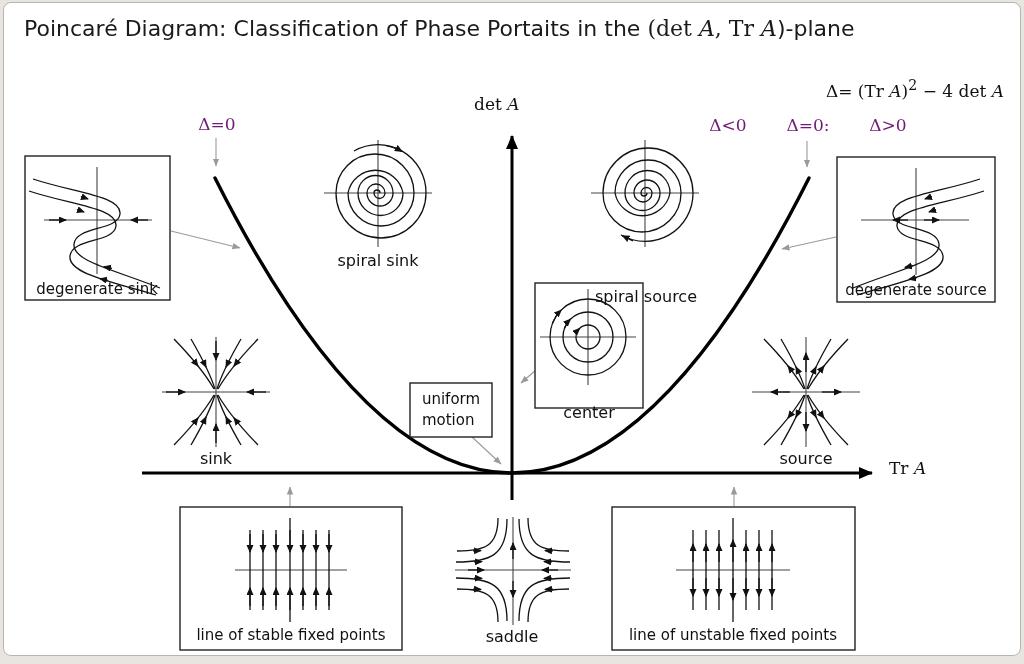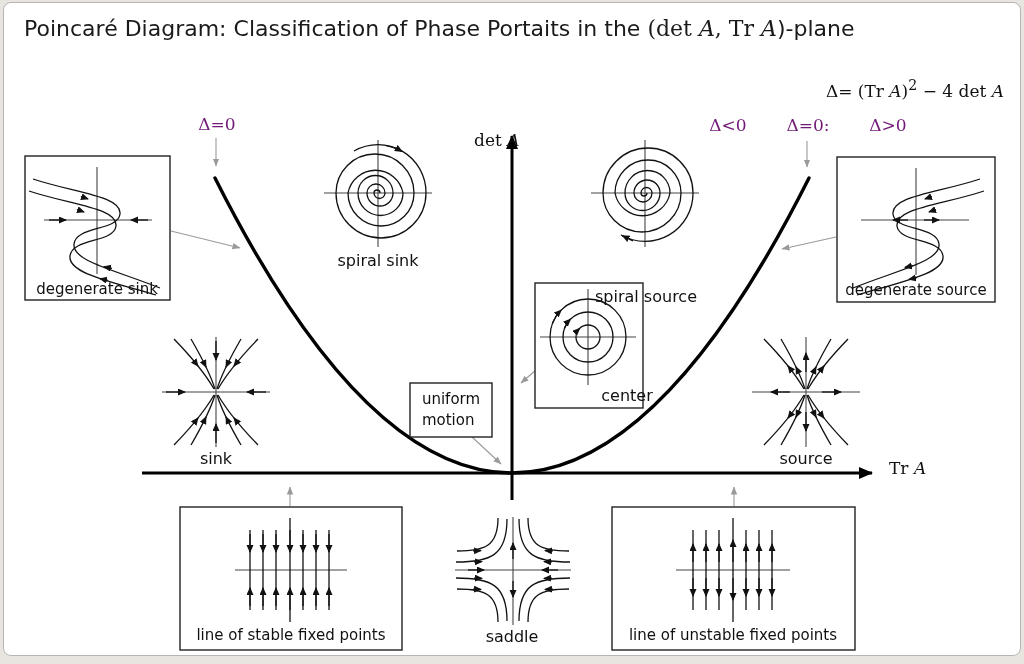--- a/index.html
+++ b/index.html
@@ -256,28 +256,28 @@
 
   <div class="title"><span>Poincaré Diagram: Classification of Phase Portaits in the </span><span class="math">(det </span><span class="mi">A</span><span class="math">, Tr </span><span class="mi">A</span><span>)-plane</span></div>
 
   <div class="formula"><span>Δ= (Tr </span><span class="mi">A</span><span>)</span><sup>2</sup><span> − 4 det </span><span class="mi">A</span></div>
 
   <div class="dl" style="left:217px;top:114px;">Δ=0</div>
   <div class="dl" style="left:728px;top:115px;">Δ&lt;0</div>
   <div class="dl" style="left:808px;top:115px;">Δ=0:</div>
   <div class="dl" style="left:888px;top:115px;">Δ&gt;0</div>
 
-  <div class="axlbl" style="left:474px;top:94px;margin-top:36px;"><span>det </span><span class="mi">A</span></div>
+  <div class="axlbl" style="left:474px;top:94px;"><span>det </span><span class="mi">A</span></div>
   <div class="axlbl" style="left:889px;top:458px;"><span>Tr </span><span class="mi">A</span></div>
 
   <div class="lbl" style="left:378px;top:251px;">spiral sink</div>
   <div class="lbl" style="left:646px;top:251px;margin-top:36px;">spiral source</div>
   <div class="lbl s15" style="left:97px;top:280px;">degenerate sink</div>
   <div class="lbl s15" style="left:916px;top:281px;">degenerate source</div>
-  <div class="lbl" style="left:589px;top:386px;margin-left:38px;">center</div>
+  <div class="lbl" style="left:589px;top:403px;">center</div>
   <div class="um">
       <div>uniform</div>
       <div>motion</div>
     </div>
   <div class="lbl" style="left:216px;top:449px;">sink</div>
   <div class="lbl" style="left:806px;top:449px;">source</div>
   <div class="lbl" style="left:512px;top:627px;">saddle</div>
   <div class="lbl s15" style="left:291px;top:626px;">line of stable fixed points</div>
   <div class="lbl s15" style="left:733px;top:626px;">line of unstable fixed points</div>
 </div>

